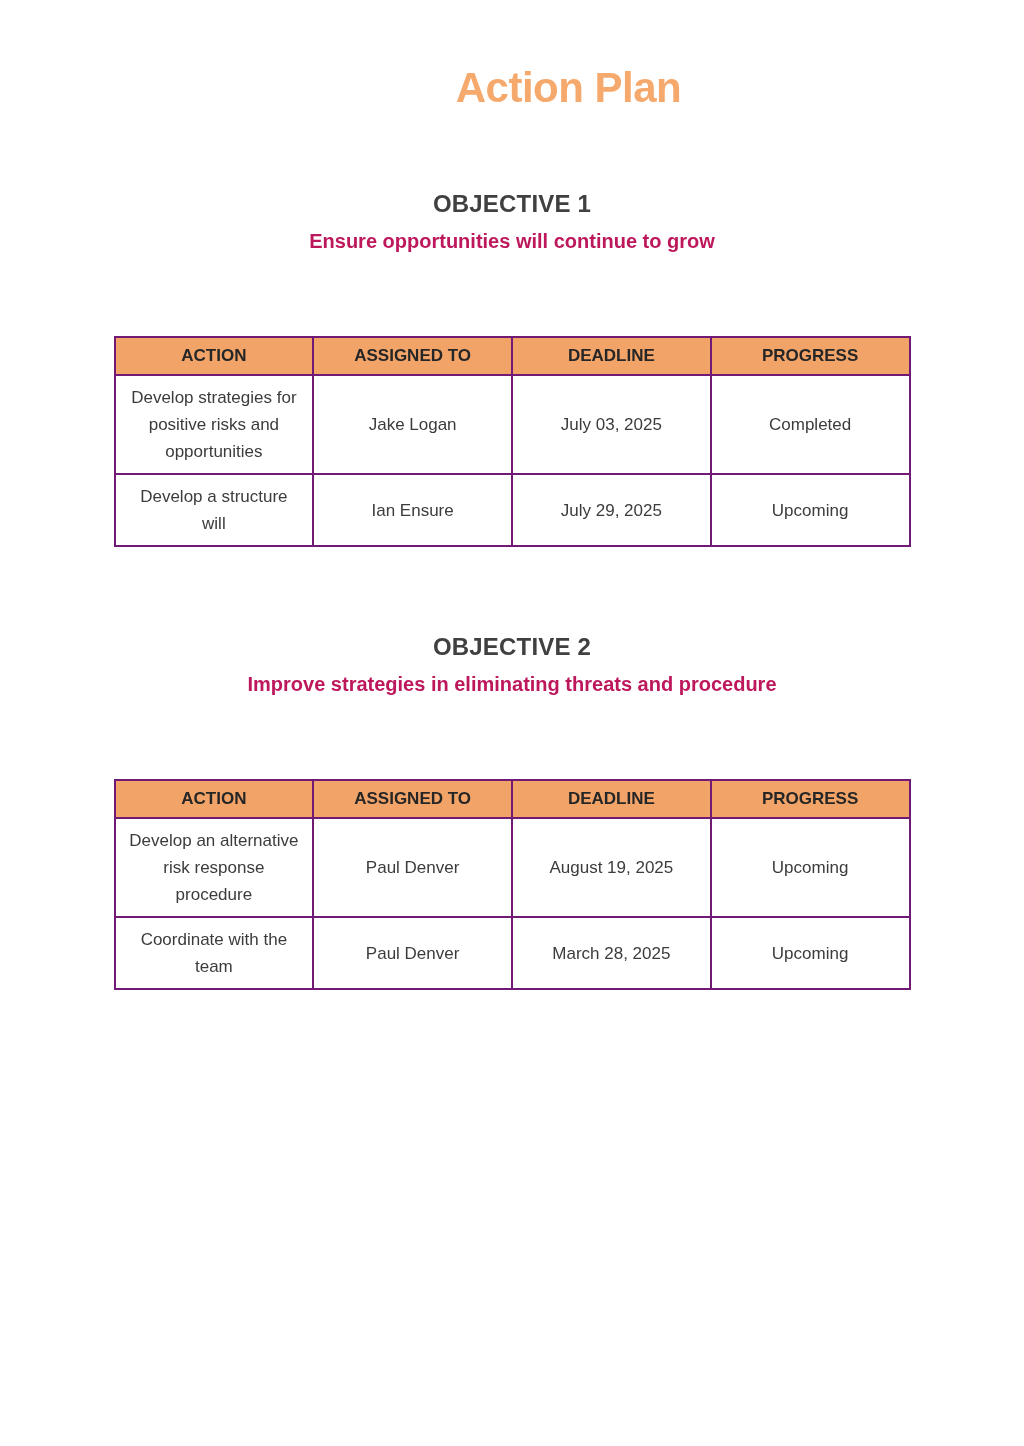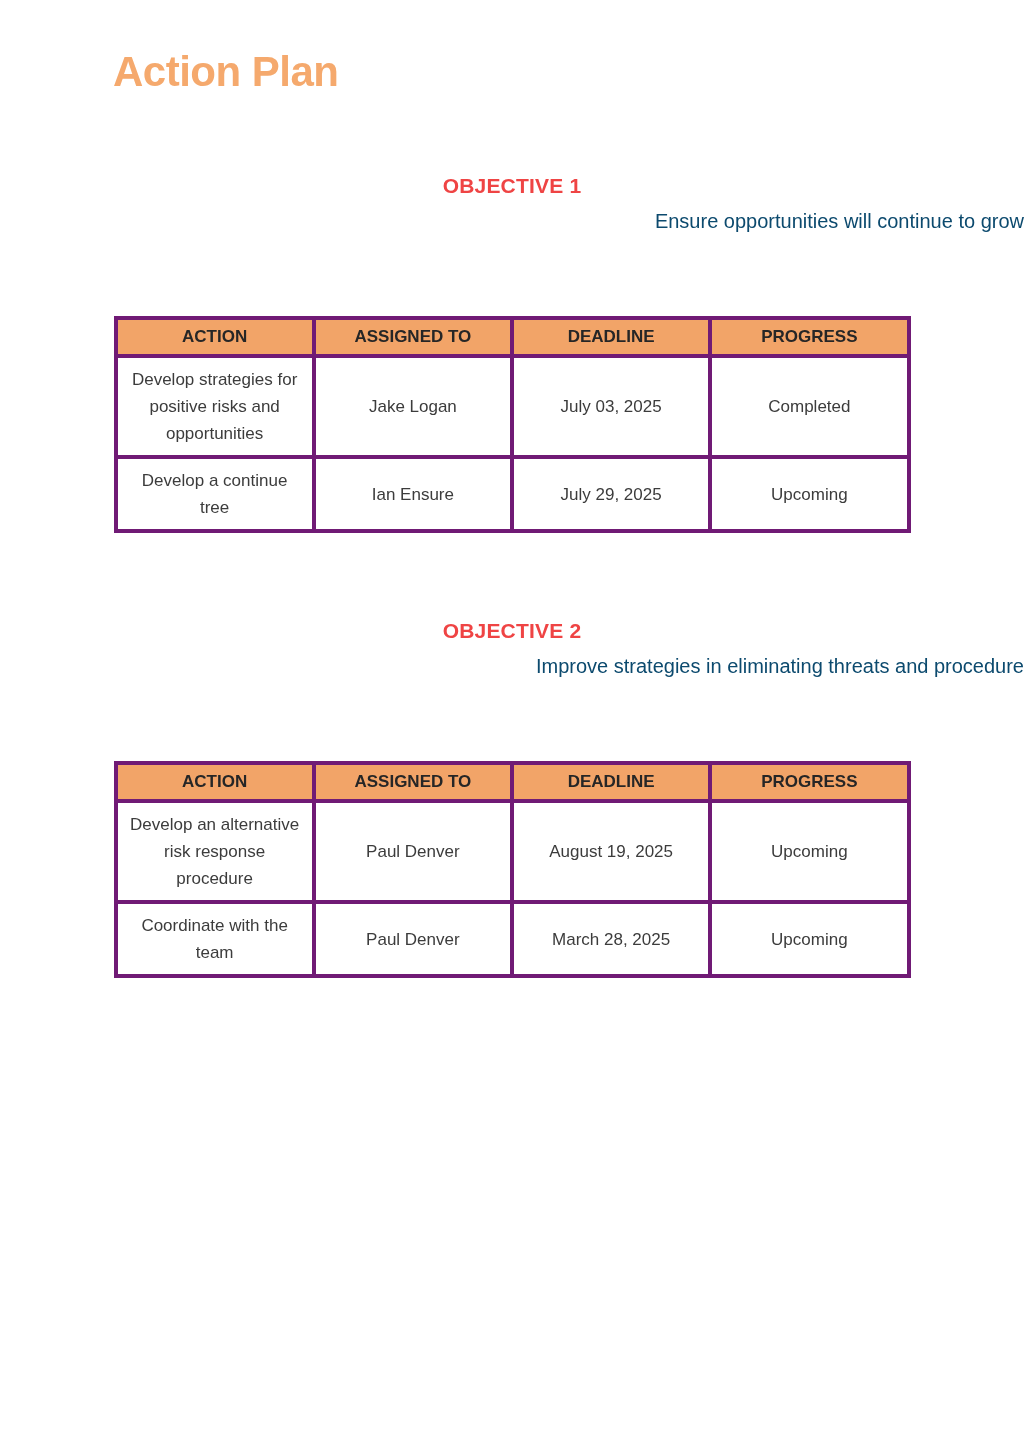--- a/index.html
+++ b/index.html
@@ -9,51 +9,51 @@
     color: #3b3b3b;
   }
   .page {
     position: relative;
     width: 1024px;
     min-height: 1446px;
     margin: 0 auto;
     background: #ffffff;
   }
   .page-title {
-    padding-top: 48px;
+    padding-top: 64px;
     margin-left: 113px;
     font-size: 42px;
     font-weight: 700;
     letter-spacing: -0.5px;
     color: #f5a96d;
+    text-align: center;
   }
   .objective-section { text-align: center; }
   .section-1 { margin-top: 78px; }
   .section-2 { margin-top: 86px; }
   .objective-heading {
-    font-size: 21px;
+    font-size: 24px;
     font-weight: 700;
-    color: #ef4444;
+    color: #404040;
     letter-spacing: 0.2px;
   }
   .objective-subtitle {
     margin-top: 12px;
     font-size: 20px;
-    font-weight: 400;
-    color: #0c4a6e;
-    text-align: right;
+    font-weight: 700;
+    color: #be185d;
   }
   table.plan-table {
     width: 797px;
     margin: 83px auto 0 auto;
     border-collapse: collapse;
     table-layout: fixed;
   }
   .plan-table th, .plan-table td {
-    border: 4px solid #701a75;
+    border: 2px solid #701a75;
     text-align: center;
     vertical-align: middle;
     width: 25%;
   }
   .plan-table th {
     height: 38px;
     background: #f2a468;
     color: #262626;
     font-size: 17px;
     font-weight: 700;
@@ -88,21 +88,21 @@
         </tr>
       </thead>
       <tbody>
         <tr class="row-tall">
           <td>Develop strategies for positive risks and opportunities</td>
           <td>Jake Logan</td>
           <td>July 03, 2025</td>
           <td>Completed</td>
         </tr>
         <tr class="row-short">
-          <td>Develop a continue tree</td>
+          <td>Develop a structure will</td>
           <td>Ian Ensure</td>
           <td>July 29, 2025</td>
           <td>Upcoming</td>
         </tr>
       </tbody>
     </table>
   </section>
 
   <section class="objective-section section-2">
     <h2 class="objective-heading">OBJECTIVE 2</h2>

